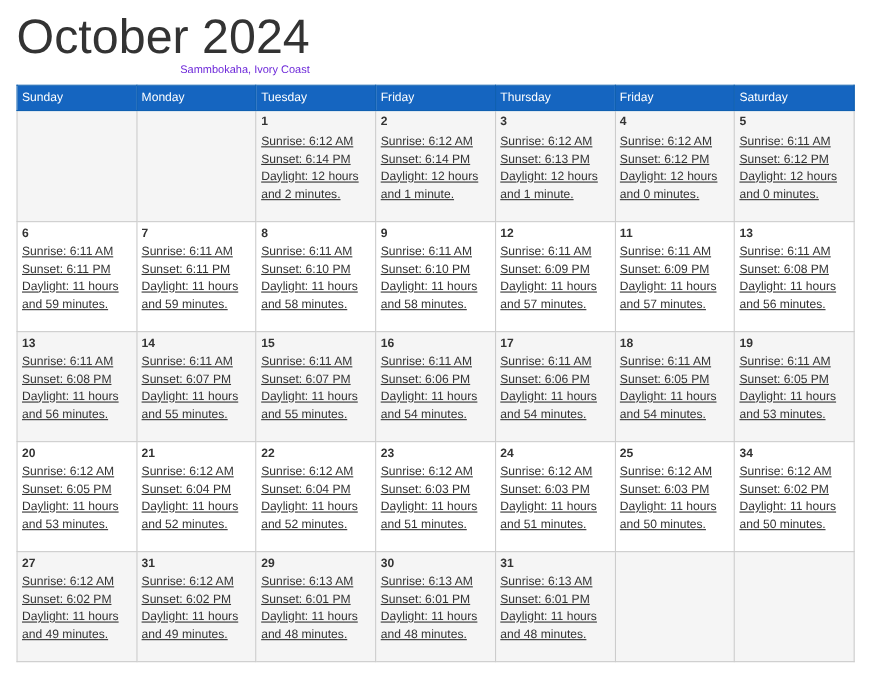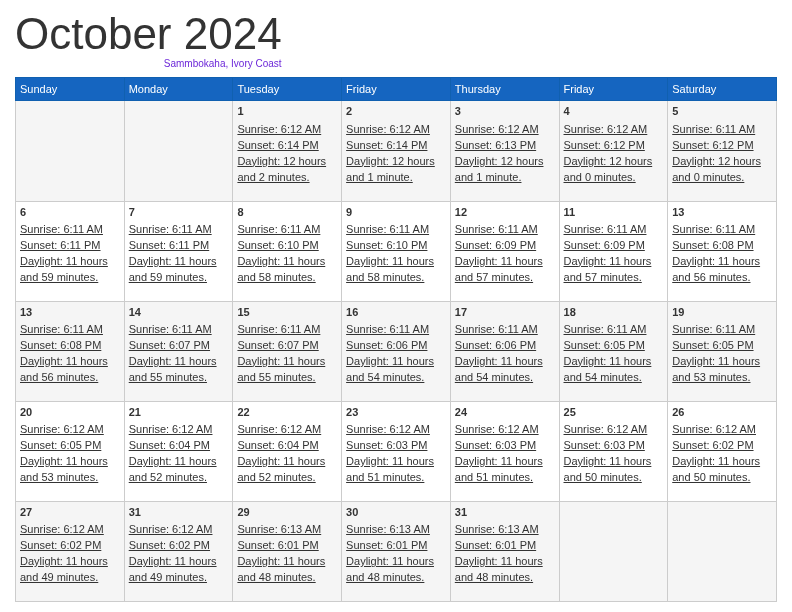--- a/index.html
+++ b/index.html
@@ -221,21 +221,21 @@
           </td>
           <td>
             <span class="day-number">24</span>
             <div class="day-info">Sunrise: 6:12 AM<br>Sunset: 6:03 PM<br>Daylight: 11 hours and 51 minutes.</div>
           </td>
           <td>
             <span class="day-number">25</span>
             <div class="day-info">Sunrise: 6:12 AM<br>Sunset: 6:03 PM<br>Daylight: 11 hours and 50 minutes.</div>
           </td>
           <td>
-            <span class="day-number">26</span>
+            <span class="day-number">34</span>
             <div class="day-info">Sunrise: 6:12 AM<br>Sunset: 6:02 PM<br>Daylight: 11 hours and 50 minutes.</div>
           </td>
         </tr>
         <tr>
           <td>
             <span class="day-number">27</span>
             <div class="day-info">Sunrise: 6:12 AM<br>Sunset: 6:02 PM<br>Daylight: 11 hours and 49 minutes.</div>
           </td>
           <td>
             <span class="day-number">31</span>

